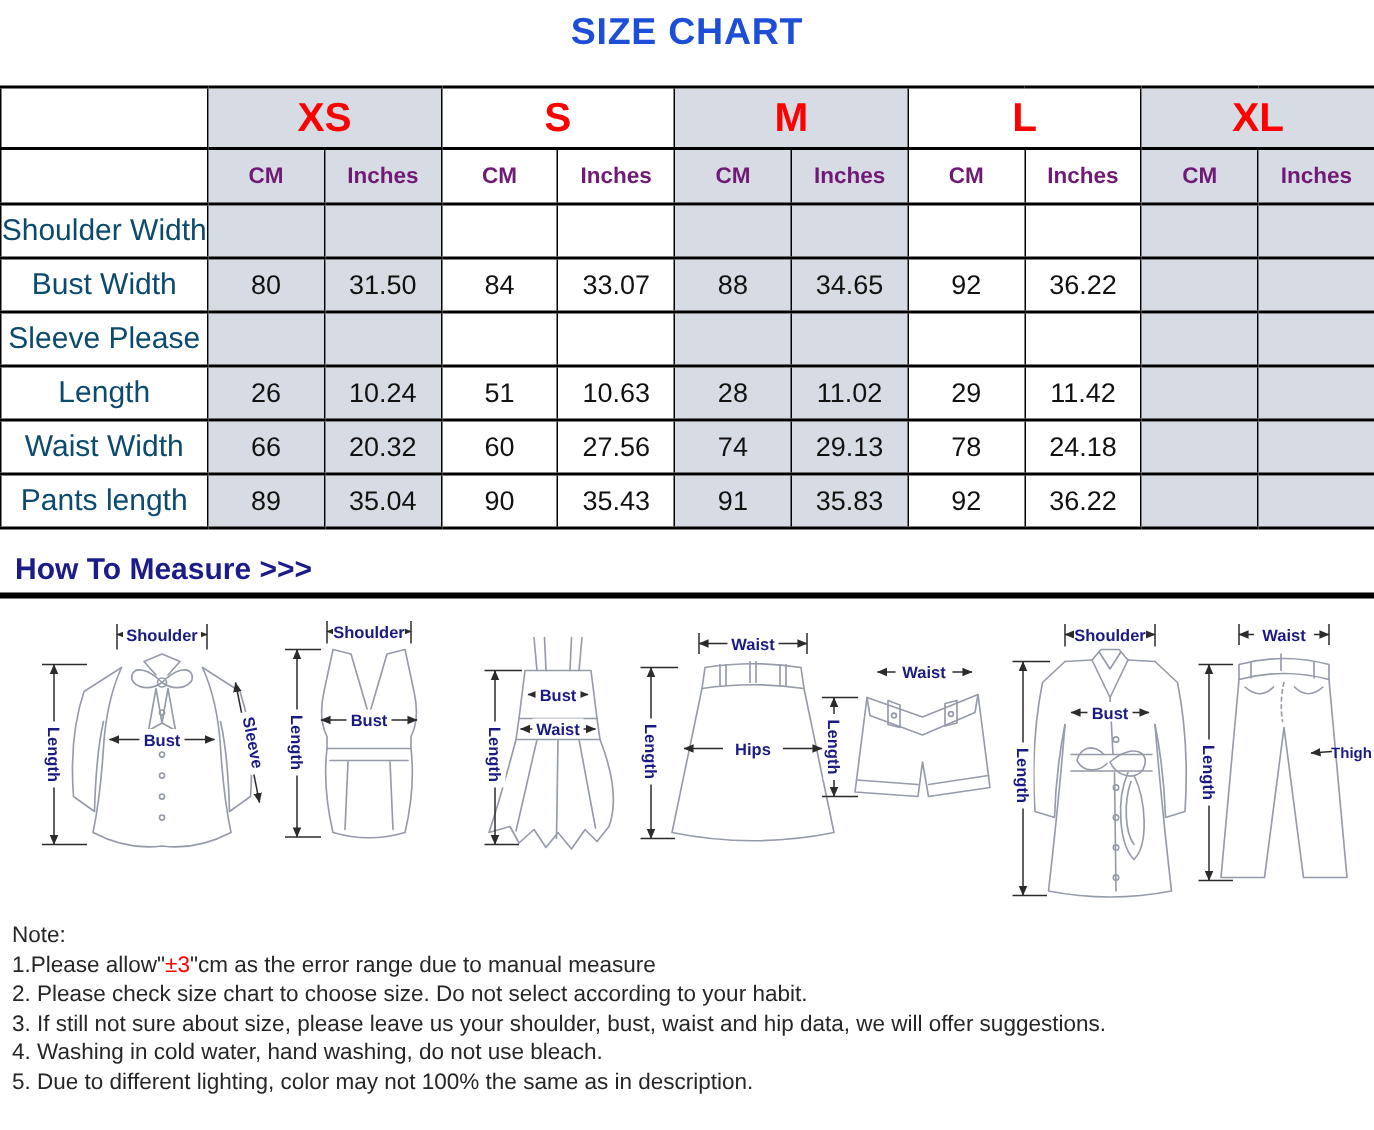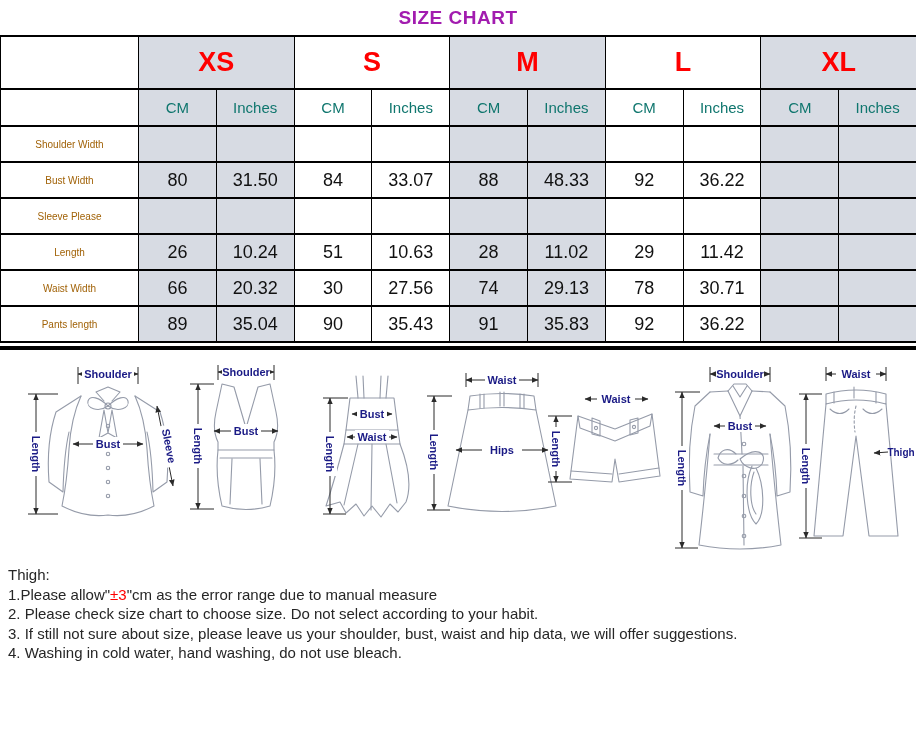--- a/index.html
+++ b/index.html
@@ -1,33 +1,33 @@
 <!DOCTYPE html>
 <html><head>
 <meta charset="utf-8">
 <style>
   * { box-sizing: border-box; }
   html,body { margin:0; padding:0; background:#fff; }
   body { width:916px; font-family:"Liberation Sans", sans-serif; color:#1a1a1a; }
   .page { width:916px; }
 
-  .title { text-align:center; font-size:19px; font-weight:bold; color:#a21caf;
-           padding:7px 0 6px 0; letter-spacing:0.5px; }
+  .title { text-align:center; font-size:25px; font-weight:bold; color:#1d4ed8;
+           padding:7px 0 21px 0; letter-spacing:0.5px; }
 
   table.size-table { border-collapse:collapse; width:916px; table-layout:fixed; }
   .size-table th, .size-table td {
       border:1px solid #000; border-top-width:2px; border-bottom-width:2px;
       text-align:center; vertical-align:middle; padding:0; overflow:hidden;
       background:#fff;
   }
   .size-table .shade { background:#d7dbe3; }
-  .size-table .sz   { height:53px; font-size:27px; font-weight:bold; color:#ff0000; }
-  .size-table .unit { height:37px; font-size:15px; font-weight:normal; color:#0f766e; }
+  .size-table .sz   { height:41px; font-size:27px; font-weight:bold; color:#ff0000; }
+  .size-table .unit { height:37px; font-size:15px; font-weight:bold; color:#701a75; }
   .size-table tbody td { height:36px; }
-  .size-table .rowlbl { font-size:10px; font-weight:normal; color:#a16207; }
+  .size-table .rowlbl { font-size:20px; font-weight:normal; color:#0c4a6e; }
   .size-table .val    { font-size:18px; font-weight:normal; color:#111; }
 
   .measure-head { margin-top:16px; padding-left:10px; font-size:20px;
                   font-weight:bold; color:#1b1b8a; }
   .rule { border:none; border-top:4px solid #000; margin:3px 0 0 0; }
 
   svg.figures { display:block; margin-top:4px; }
 
   .notes { padding:6px 0 10px 8px; font-size:15px; line-height:19.5px; color:#262626; }
   .notes .red { color:#ff0000; }
@@ -90,21 +90,21 @@
         <td class="val shade"></td>
         <td class="val shade"></td>
       </tr>
       <tr>
         <td class="rowlbl">Bust Width</td>
         <td class="val shade">80</td>
         <td class="val shade">31.50</td>
         <td class="val">84</td>
         <td class="val">33.07</td>
         <td class="val shade">88</td>
-        <td class="val shade">48.33</td>
+        <td class="val shade">34.65</td>
         <td class="val">92</td>
         <td class="val">36.22</td>
         <td class="val shade"></td>
         <td class="val shade"></td>
       </tr>
       <tr>
         <td class="rowlbl">Sleeve Please</td>
         <td class="val shade"></td>
         <td class="val shade"></td>
         <td class="val"></td>
@@ -126,45 +126,46 @@
         <td class="val shade">11.02</td>
         <td class="val">29</td>
         <td class="val">11.42</td>
         <td class="val shade"></td>
         <td class="val shade"></td>
       </tr>
       <tr>
         <td class="rowlbl">Waist Width</td>
         <td class="val shade">66</td>
         <td class="val shade">20.32</td>
-        <td class="val">30</td>
+        <td class="val">60</td>
         <td class="val">27.56</td>
         <td class="val shade">74</td>
         <td class="val shade">29.13</td>
         <td class="val">78</td>
-        <td class="val">30.71</td>
+        <td class="val">24.18</td>
         <td class="val shade"></td>
         <td class="val shade"></td>
       </tr>
       <tr>
         <td class="rowlbl">Pants length</td>
         <td class="val shade">89</td>
         <td class="val shade">35.04</td>
         <td class="val">90</td>
         <td class="val">35.43</td>
         <td class="val shade">91</td>
         <td class="val shade">35.83</td>
         <td class="val">92</td>
         <td class="val">36.22</td>
         <td class="val shade"></td>
         <td class="val shade"></td>
       </tr>
     </tbody>
   </table>
 
+  <div class="measure-head">How To Measure &gt;&gt;&gt;</div>
   <hr class="rule">
 
   <svg class="figures" width="916" height="205" viewBox="0 0 916 205">
     <defs>
       <marker id="ah" viewBox="0 0 10 10" refX="8.5" refY="5" markerWidth="7.5" markerHeight="7.5" orient="auto-start-reverse">
         <path d="M0,1.2 L9,5 L0,8.8 Z" fill="#2b2b2b"></path>
       </marker>
     </defs>
 
     <g stroke="#959ba9" fill="none" stroke-width="1.1" stroke-linejoin="round" stroke-linecap="round">
@@ -352,20 +353,21 @@
       <text x="856" y="24">Waist</text>
       <text x="901" y="102" font-size="10">Thigh</text>
       <g transform="rotate(90 806 112)">
         <rect x="784" y="105" width="44" height="14" fill="#fff"></rect>
         <text x="806" y="116">Length</text>
       </g>
     </g>
   </svg>
 
   <div class="notes">
-    <div>Thigh:</div>
+    <div>Note:</div>
     <div><span>1.Please allow"</span><span class="red">±3</span><span>"cm as the error range due to manual measure</span></div>
     <div>2. Please check size chart to choose size. Do not select according to your habit.</div>
     <div>3. If still not sure about size, please leave us your shoulder, bust, waist and hip data, we will offer suggestions.</div>
     <div>4. Washing in cold water, hand washing, do not use bleach.</div>
+    <div>5. Due to different lighting, color may not 100% the same as in description.</div>
   </div>
 
 </div>
 
 </body></html>

